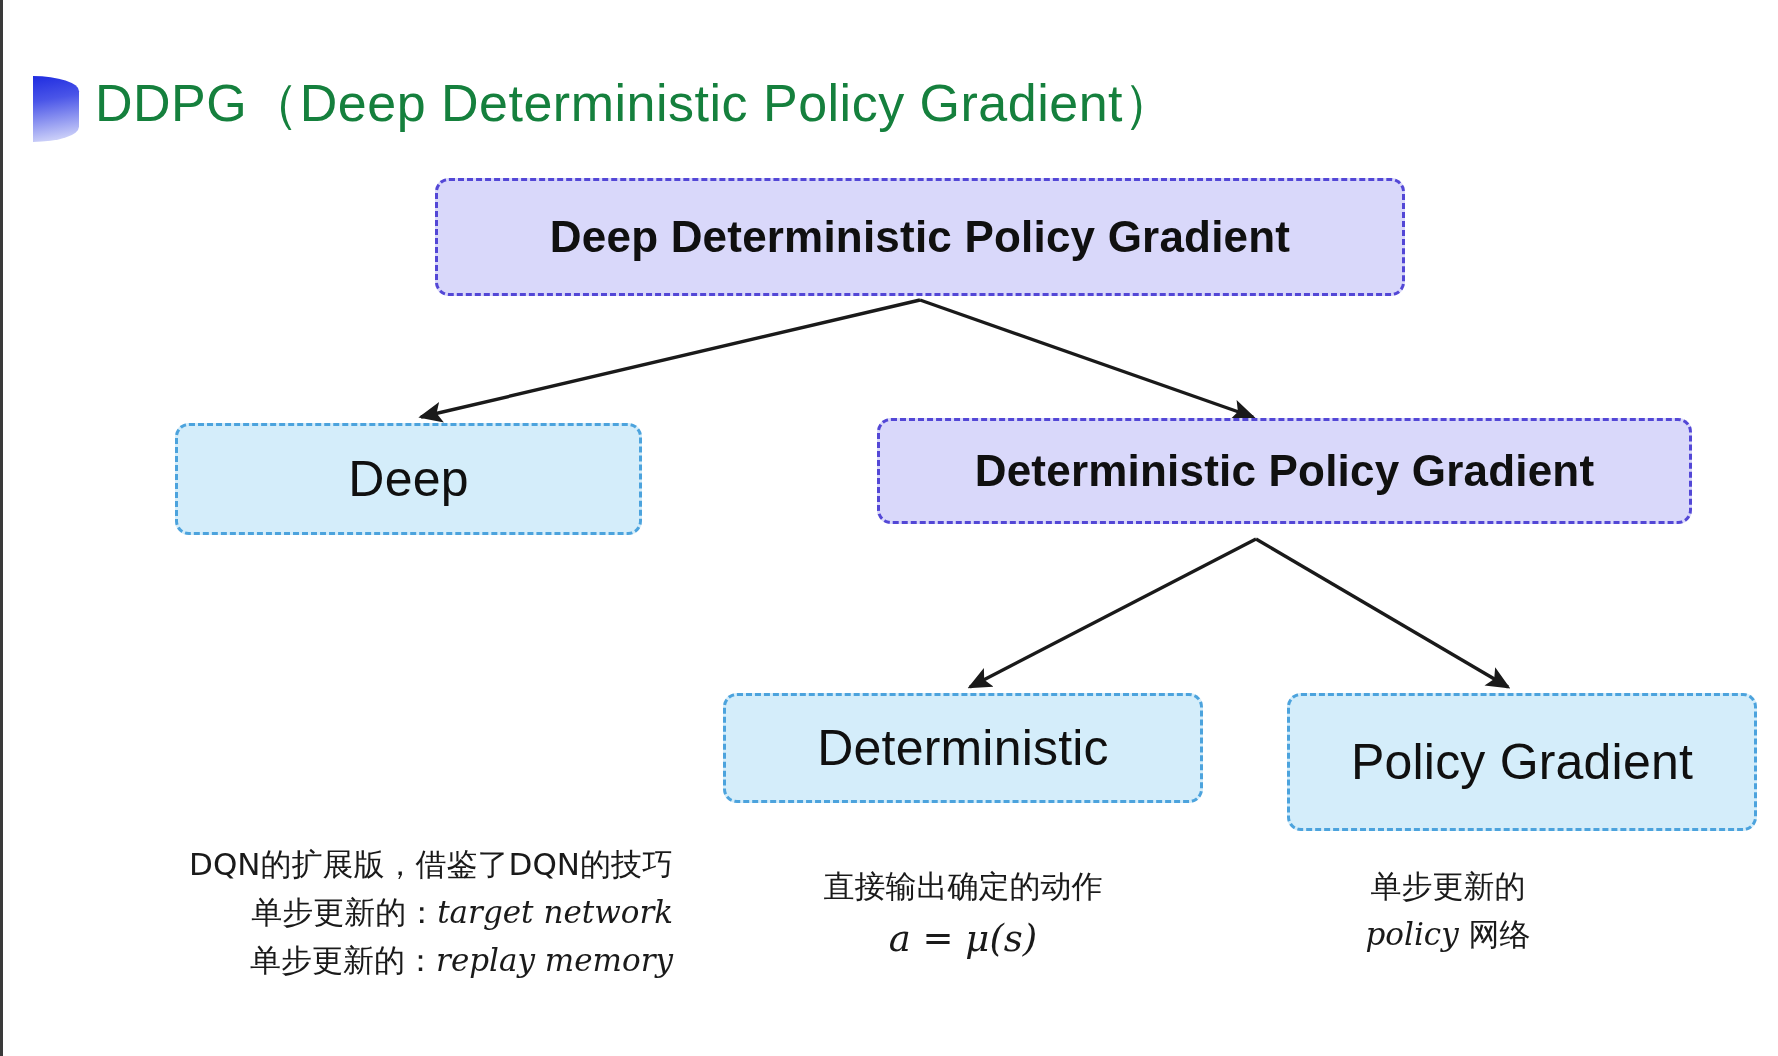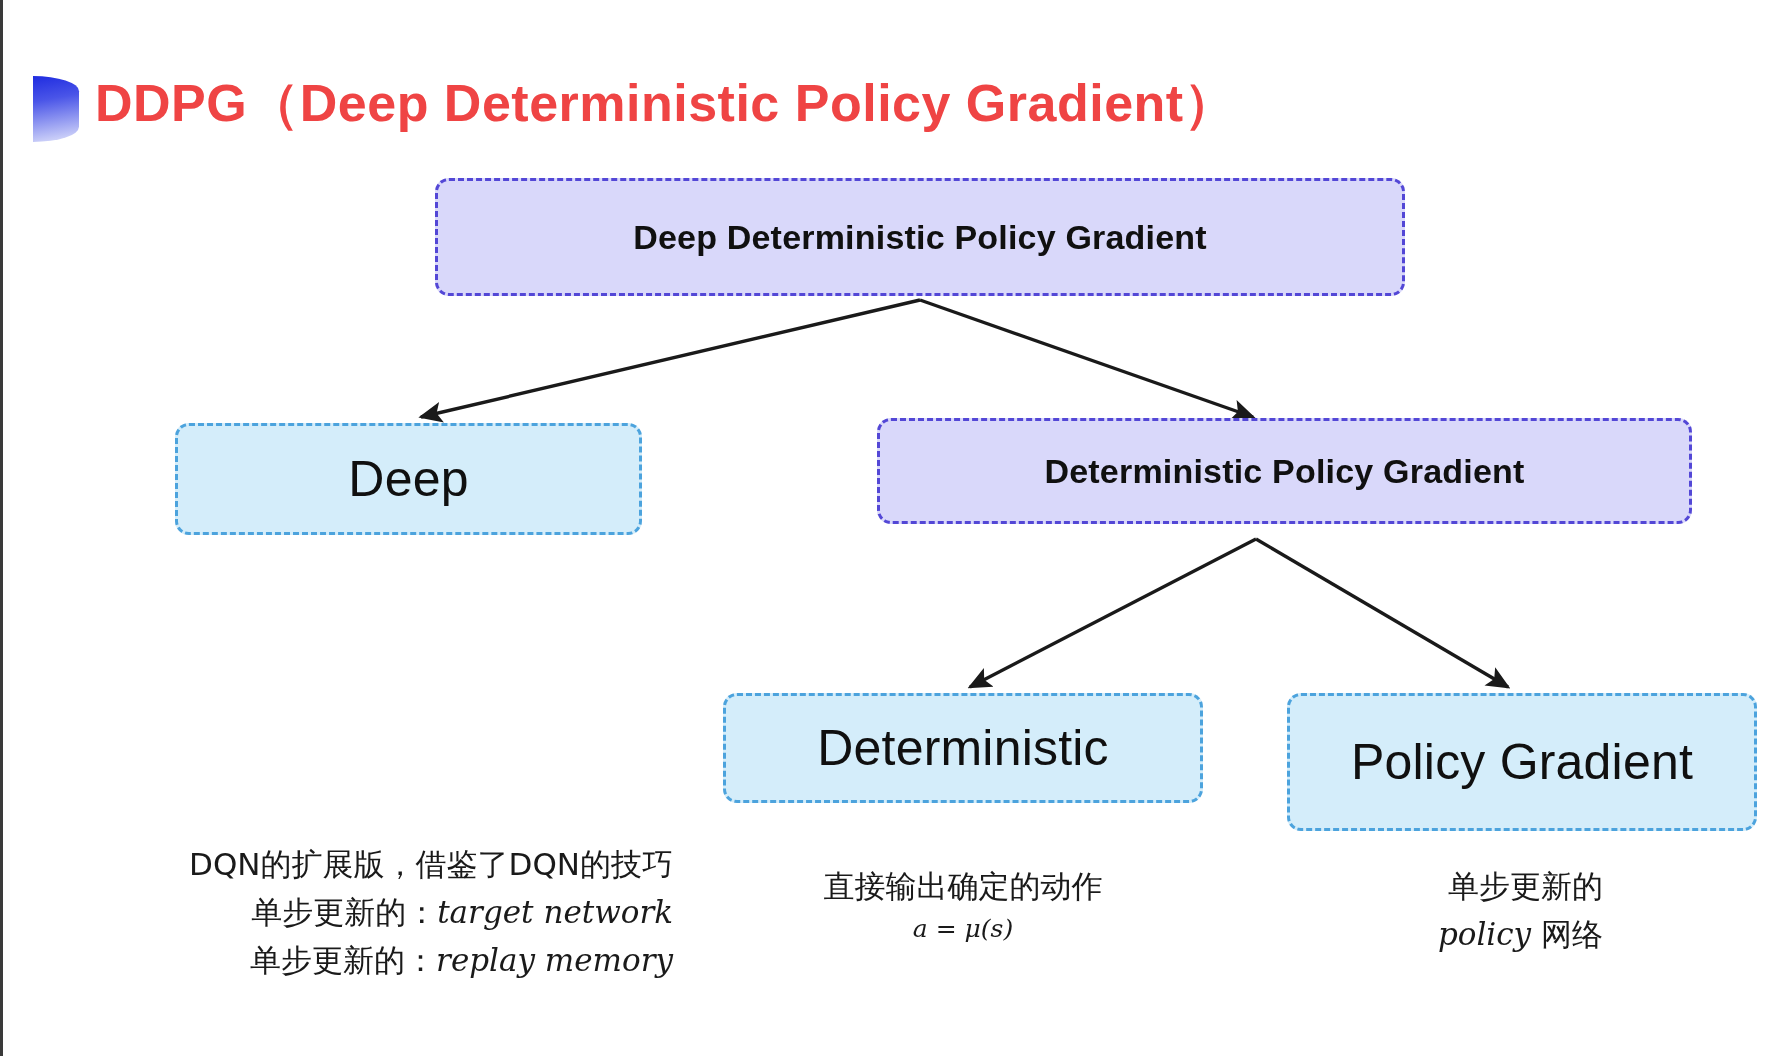--- a/index.html
+++ b/index.html
@@ -28,22 +28,22 @@
     width: 46px;
     height: 66px;
     background: linear-gradient(170deg, #1f2ce0 0%, #4a55e8 35%, #9aa1f2 70%, #dfe2fb 100%);
     border-radius: 0 100px 100px 0 / 0 33px 33px 0;
   }
   #page-title {
     position: absolute;
     left: 92px;
     top: 72px;
     font-size: 52px;
-    color: #ef4444;
-    font-weight: 700;
+    color: #15803d;
+    font-weight: 400;
     letter-spacing: 0.5px;
     white-space: nowrap;
     line-height: 1.2;
   }
 
   
   #arrow-layer {
     position: absolute;
     left: 0;
     top: 0;
@@ -56,21 +56,21 @@
   .node-box {
     position: absolute;
     box-sizing: border-box;
     display: flex;
     align-items: center;
     justify-content: center;
     border-radius: 14px;
     text-align: center;
   }
   .node-box .node-label {
-    font-size: 34px;
+    font-size: 44px;
     color: #101010;
     font-weight: 600;
     letter-spacing: 0.2px;
     white-space: nowrap;
   }
   .node-primary {
     background: #d9d8fa;
     border: 3px dashed #5347d6;
   }
   .node-secondary {
@@ -105,41 +105,41 @@
     font-size: 31px;
   }
   .cap-serif-italic {
     font-family: "DejaVu Serif", "Liberation Serif", serif;
     font-style: italic;
     font-size: 31px;
   }
   .cap-math {
     font-family: "DejaVu Serif", "Liberation Serif", serif;
     font-style: italic;
-    font-size: 25px;
+    font-size: 37px;
   }
 
   #caption-deep {
     left: 140px;
     top: 840px;
     text-align: center;
     width: 530px;
   }
   #caption-deep .cap-line { text-align: right; }
 
   #caption-det {
     left: 765px;
     top: 862px;
     text-align: center;
     width: 390px;
   }
   #caption-pg {
     left: 1290px;
     top: 862px;
-    text-align: right;
+    text-align: center;
     width: 310px;
   }
 </style>
 </head>
 <body>
 
 <div id="slide">
 
   <div id="title-bullet"></div>
   <div id="page-title">DDPG（Deep Deterministic Policy Gradient）</div>

